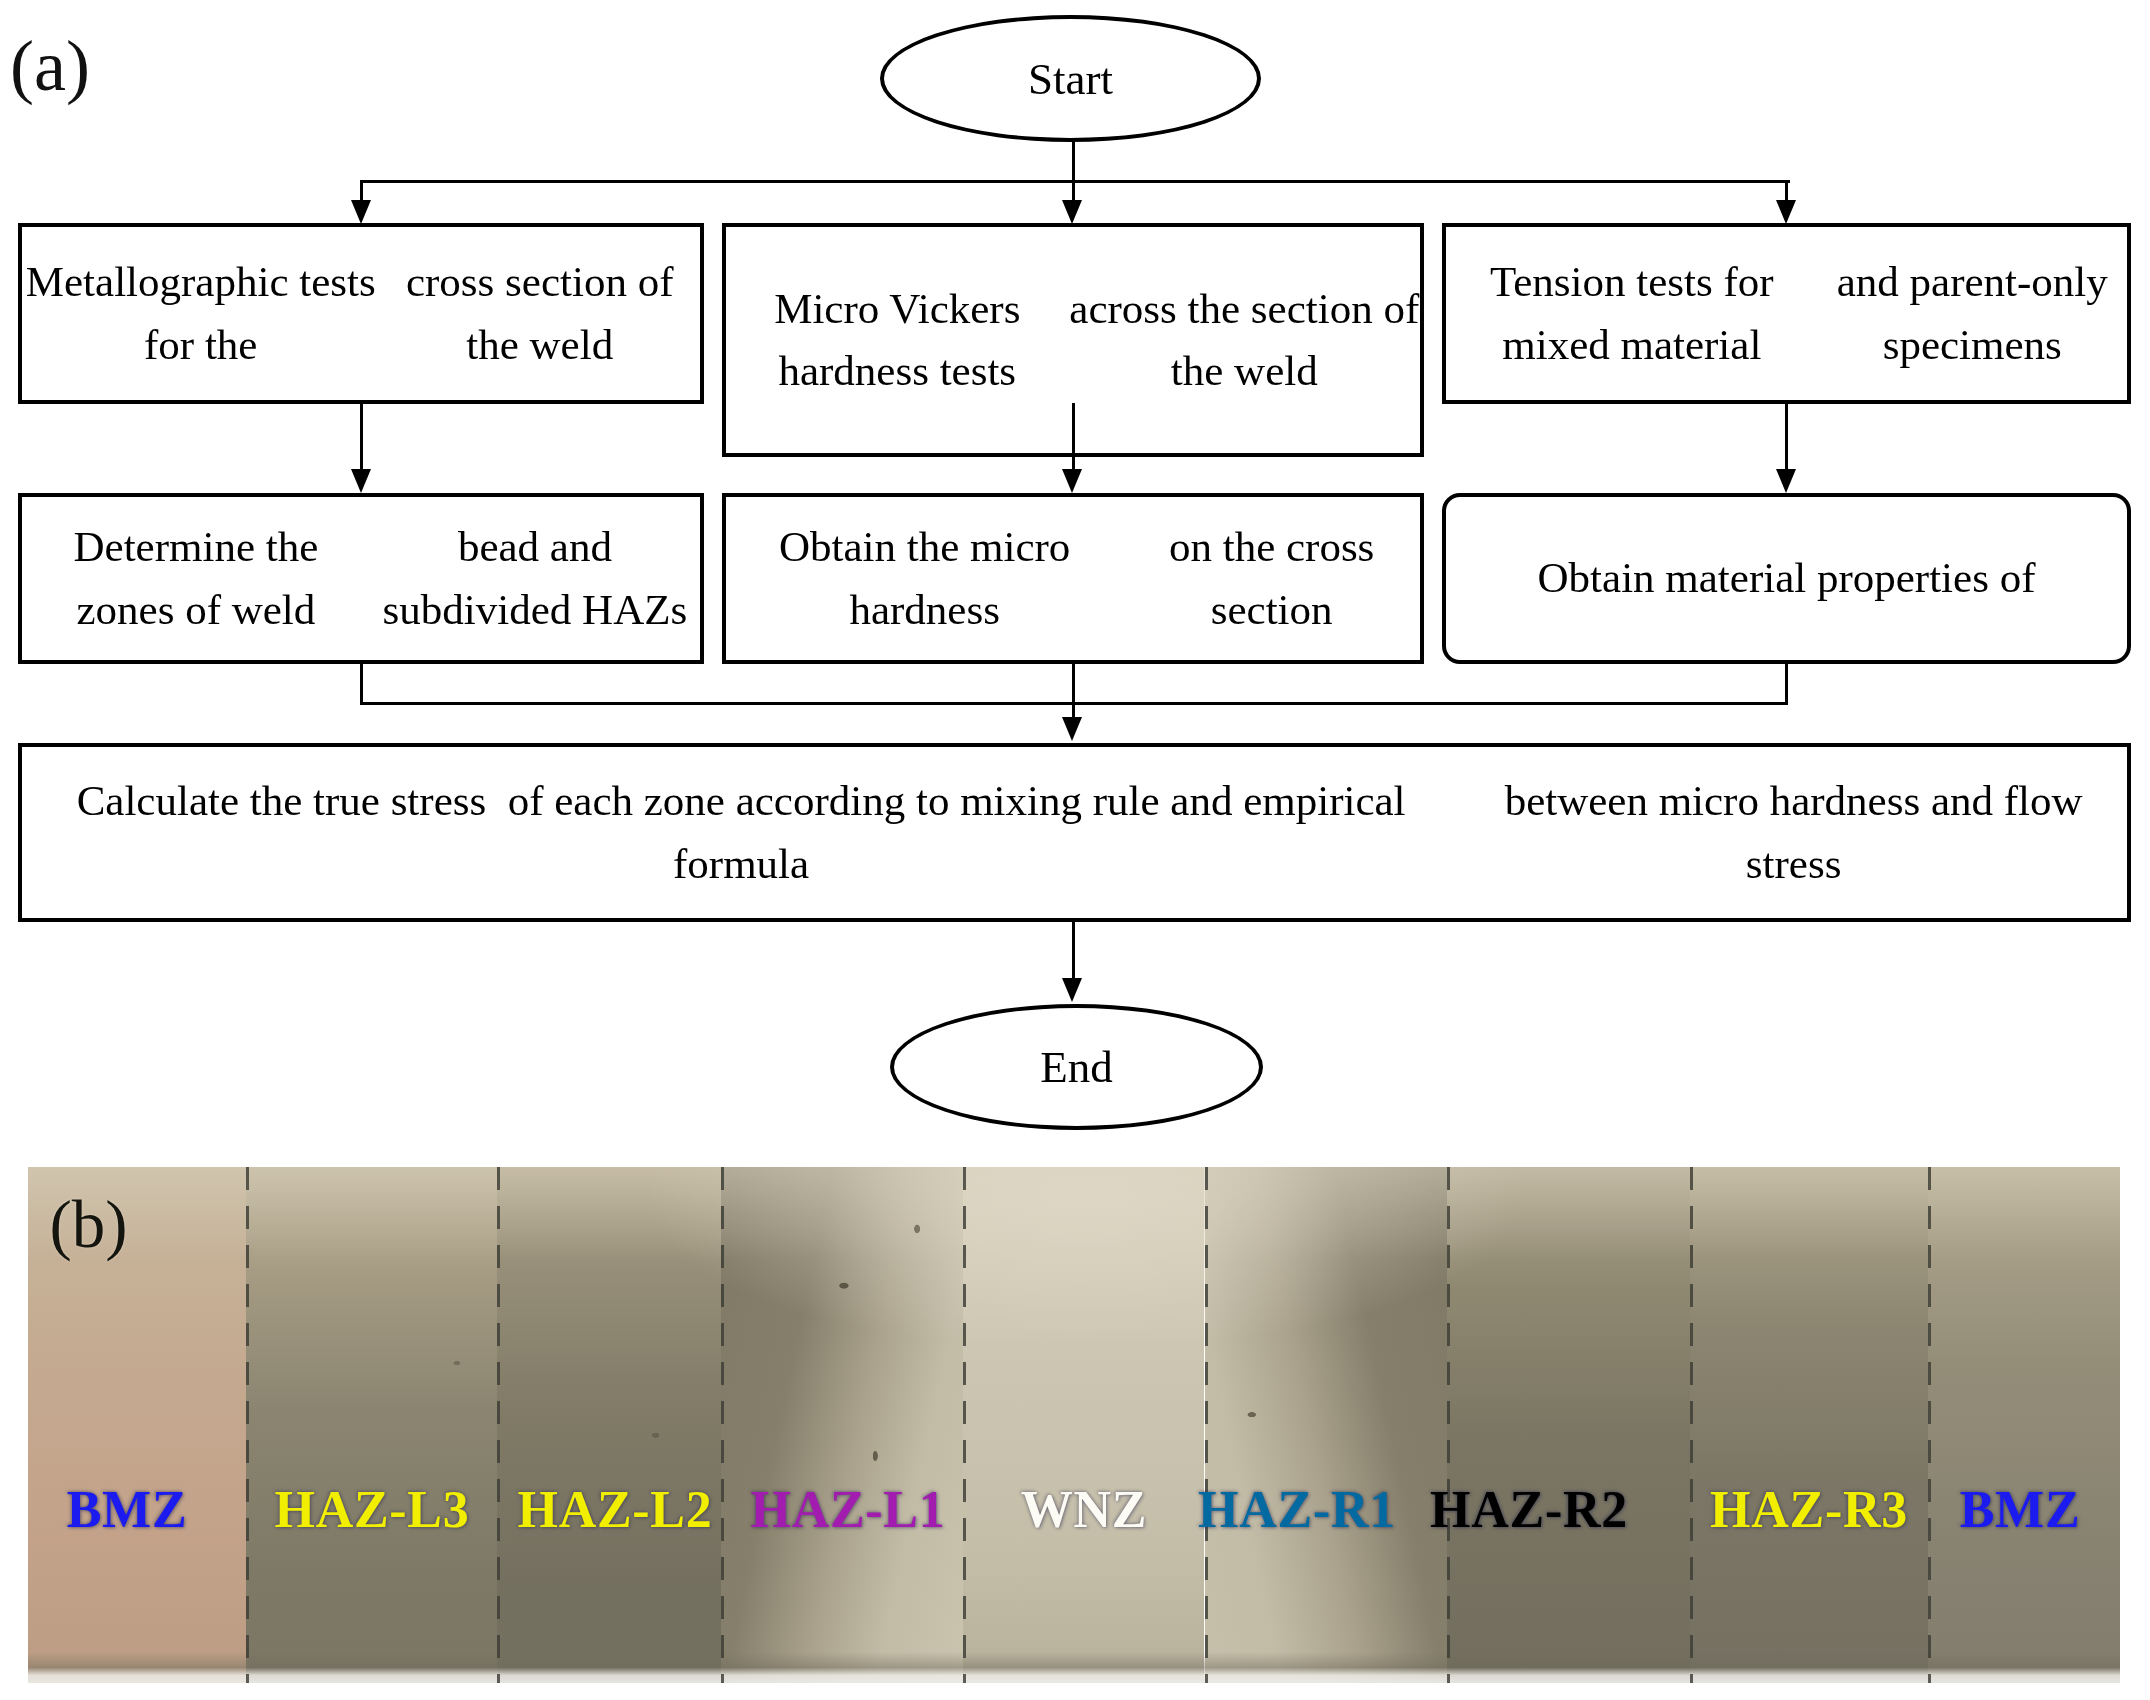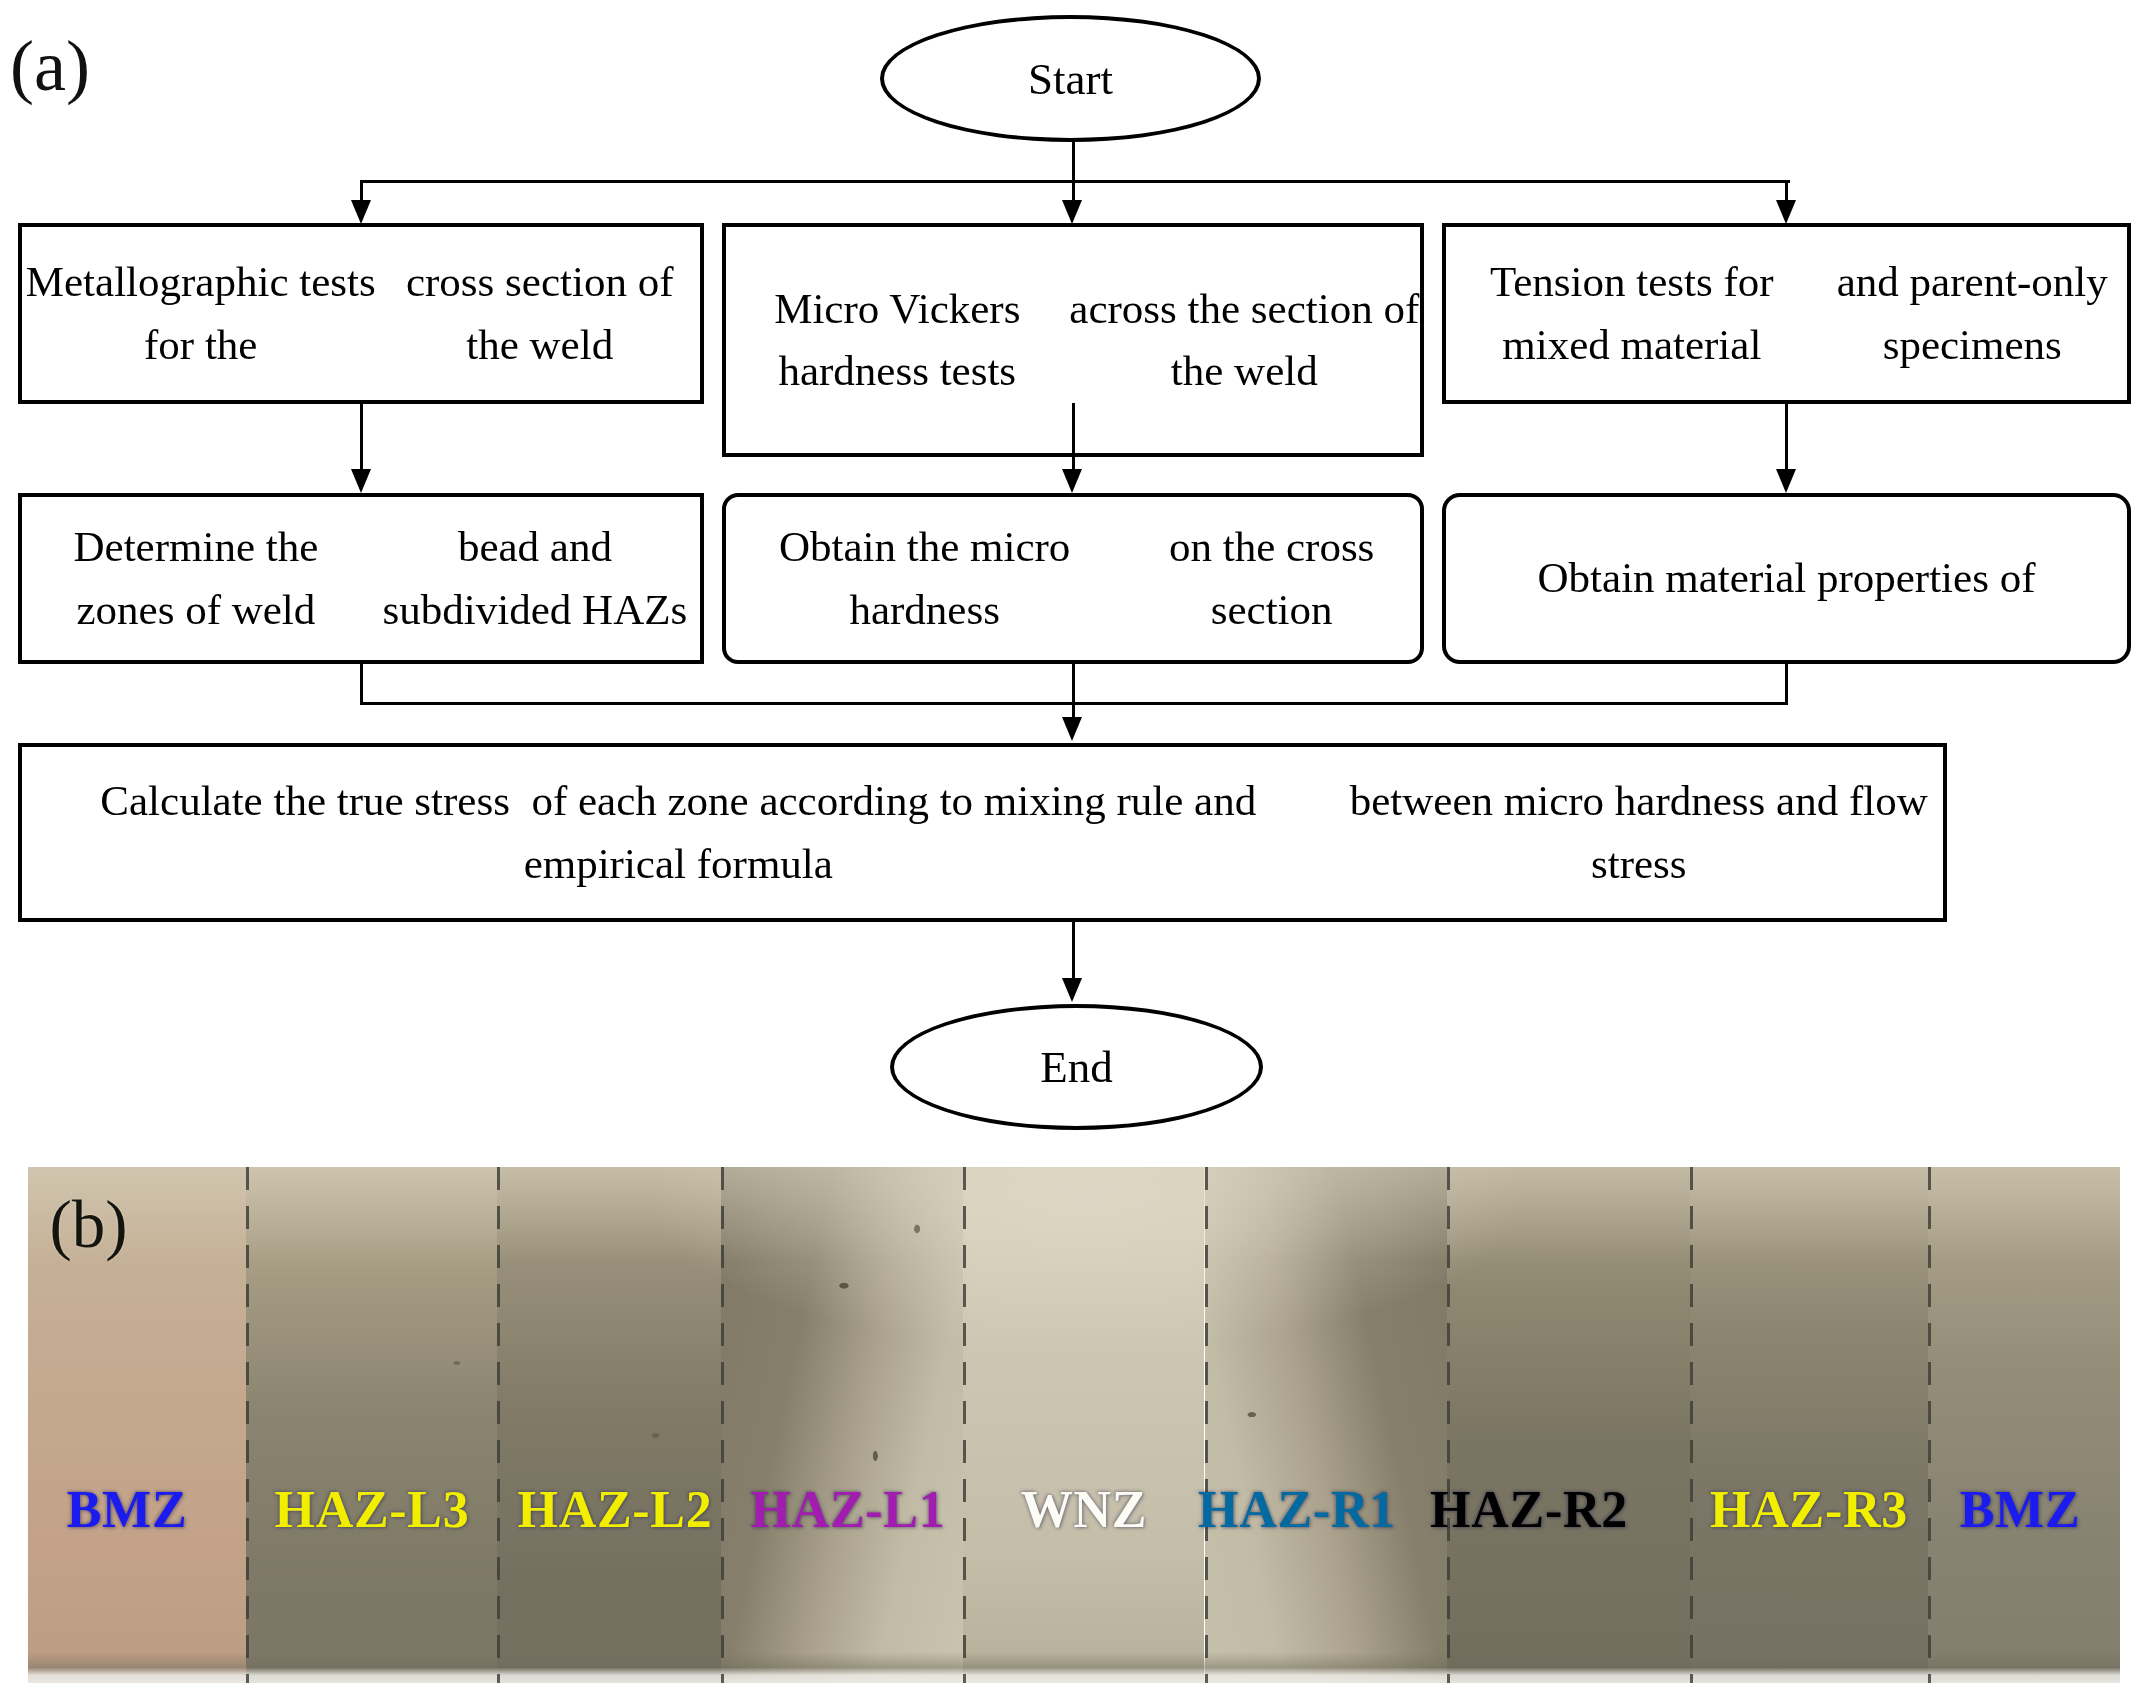--- a/index.html
+++ b/index.html
@@ -144,35 +144,35 @@
   <div class="arrowhead" style="left:351px;top:469px;"></div>
   <div class="vline" style="left:1072px;top:403px;width:2.7px;height:67px;"></div>
   <div class="arrowhead" style="left:1062px;top:469px;"></div>
   <div class="vline" style="left:1785px;top:403px;width:2.7px;height:67px;"></div>
   <div class="arrowhead" style="left:1776px;top:469px;"></div>
 
   <div class="flow-box" style="left:18px;top:493px;width:686px;height:171px;">
     <span class="box-line">Determine the zones of weld</span>
     <span class="box-line">bead and subdivided HAZs</span>
   </div>
-  <div class="flow-box" style="left:722px;top:493px;width:702px;height:171px;border-radius:16px;">
+  <div class="flow-box" style="left:722px;top:493px;width:702px;height:171px;">
     <span class="box-line">Obtain the micro hardness</span>
     <span class="box-line">on the cross section</span>
   </div>
   <div class="flow-box" style="left:1442px;top:493px;width:689px;height:171px;border-radius:18px;">
     <span class="box-line">Obtain material properties of</span>
   </div>
 
   <div class="vline" style="left:360px;top:664px;width:2.7px;height:41px;"></div>
   <div class="vline" style="left:1785px;top:664px;width:2.7px;height:41px;"></div>
   <div class="hline" style="left:360px;top:702px;width:1428px;height:2.7px;"></div>
   <div class="vline" style="left:1072px;top:664px;width:2.7px;height:55px;"></div>
   <div class="arrowhead" style="left:1062px;top:717px;"></div>
 
-  <div class="flow-box" style="left:18px;top:743px;width:1929px;height:179px;">
+  <div class="flow-box" style="left:18px;top:743px;width:2113px;height:179px;">
     <span class="box-line">Calculate the true stress  of each zone according to mixing rule and empirical formula</span>
     <span class="box-line">between micro hardness and flow stress</span>
   </div>
 
   <div class="vline" style="left:1072px;top:921px;width:2.7px;height:58px;"></div>
   <div class="arrowhead" style="left:1062px;top:978px;"></div>
 
   <div class="ellipse-node" style="left:890px;top:1004px;width:373px;height:126px;">
     <span>End</span>
   </div>

